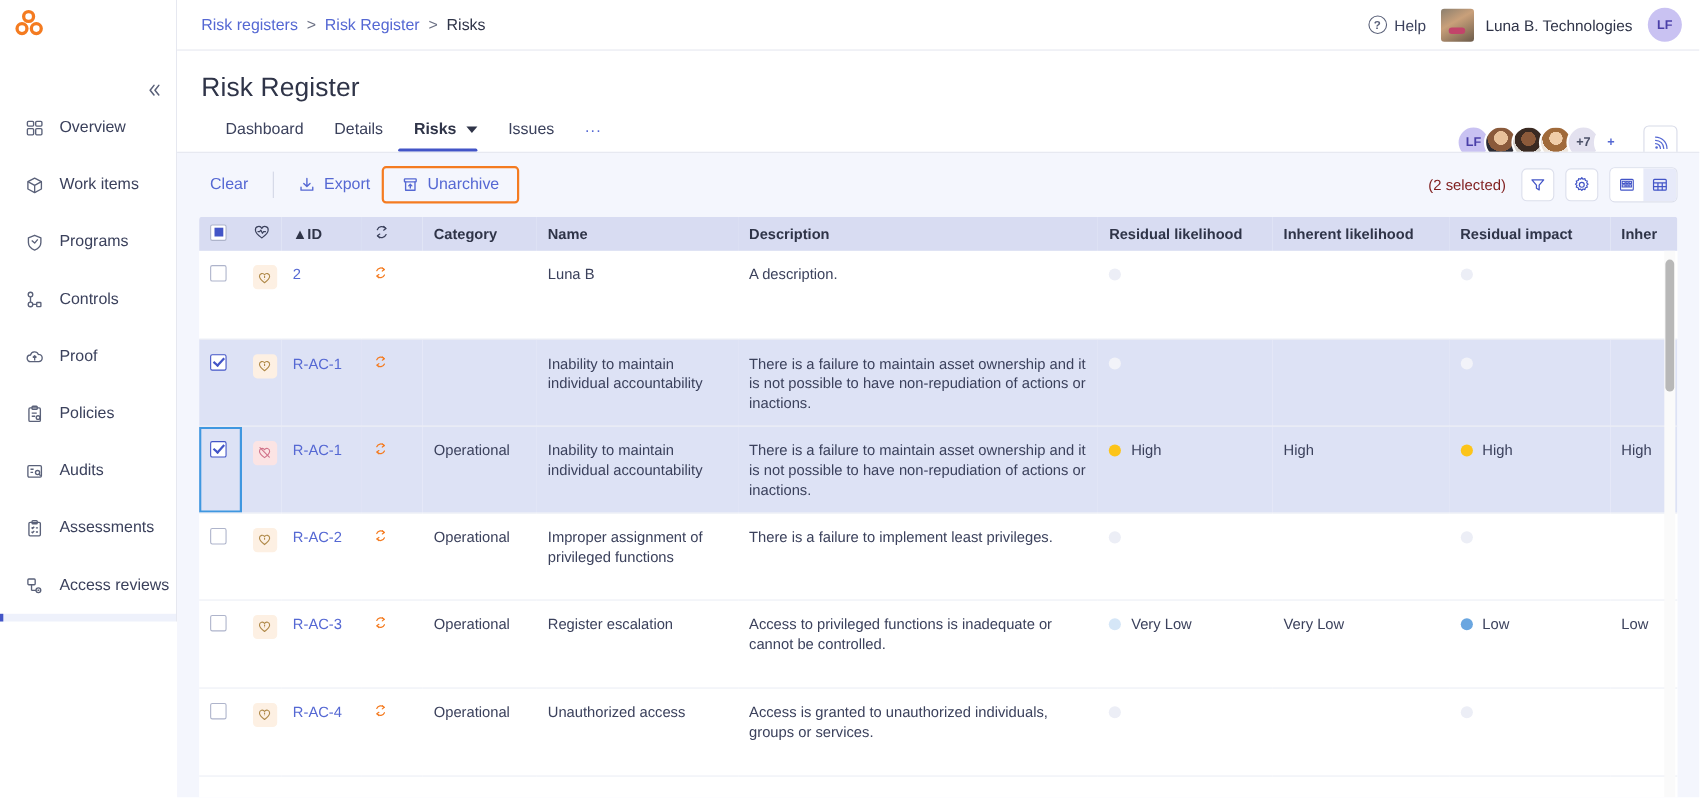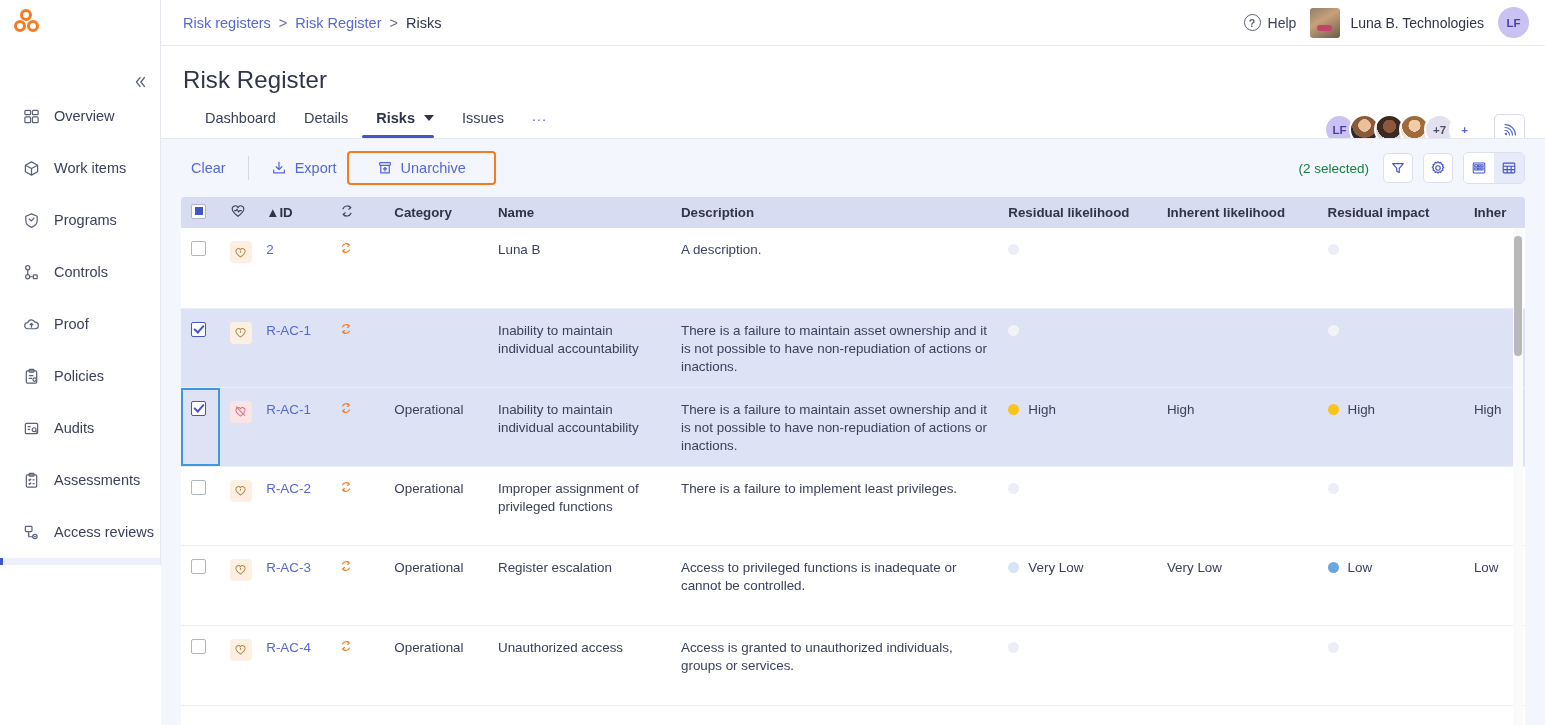--- a/index.html
+++ b/index.html
@@ -147,24 +147,24 @@
 
   
   .toolbar { height: 58px; display: flex; align-items: center; gap: 0; }
   .tb-btn {
     display: flex; align-items: center; gap: 8px;
     font-size: 14.5px; color: #5568d3; cursor: pointer;
     padding: 7px 10px; border-radius: 4px;
   }
   .tb-sep { width:1px; height: 24px; background:#d3d7e6; margin: 0 12px; }
   .tb-btn.highlighted {
-    border: 2px solid #f47b20; border-radius: 4px; padding: 7px 28px;
+    border: 2px solid #f47b20; border-radius: 4px; padding: 7px 16px;
   }
   .tb-right { margin-left: auto; display: flex; align-items: center; gap: 10px; }
-  .sel-count { font-size: 13.5px; color: #15803d; margin-right: 4px; }
+  .sel-count { font-size: 13.5px; color: #7f1d1d; margin-right: 4px; }
   .icon-btn {
     width: 30px; height: 30px; border: 1px solid #dcdfec; background: #fff;
     border-radius: 5px; display:flex; align-items:center; justify-content:center; cursor:pointer;
   }
   .seg { display: flex; border: 1px solid #dcdfec; border-radius: 5px; overflow: hidden; background: #fff; }
   .seg .sb { width: 30px; height: 30px; display:flex; align-items:center; justify-content:center; cursor:pointer; background:#fff; }
   .seg .sb.on { background:#e7eaf9; }
 
   
   .table-wrap {

